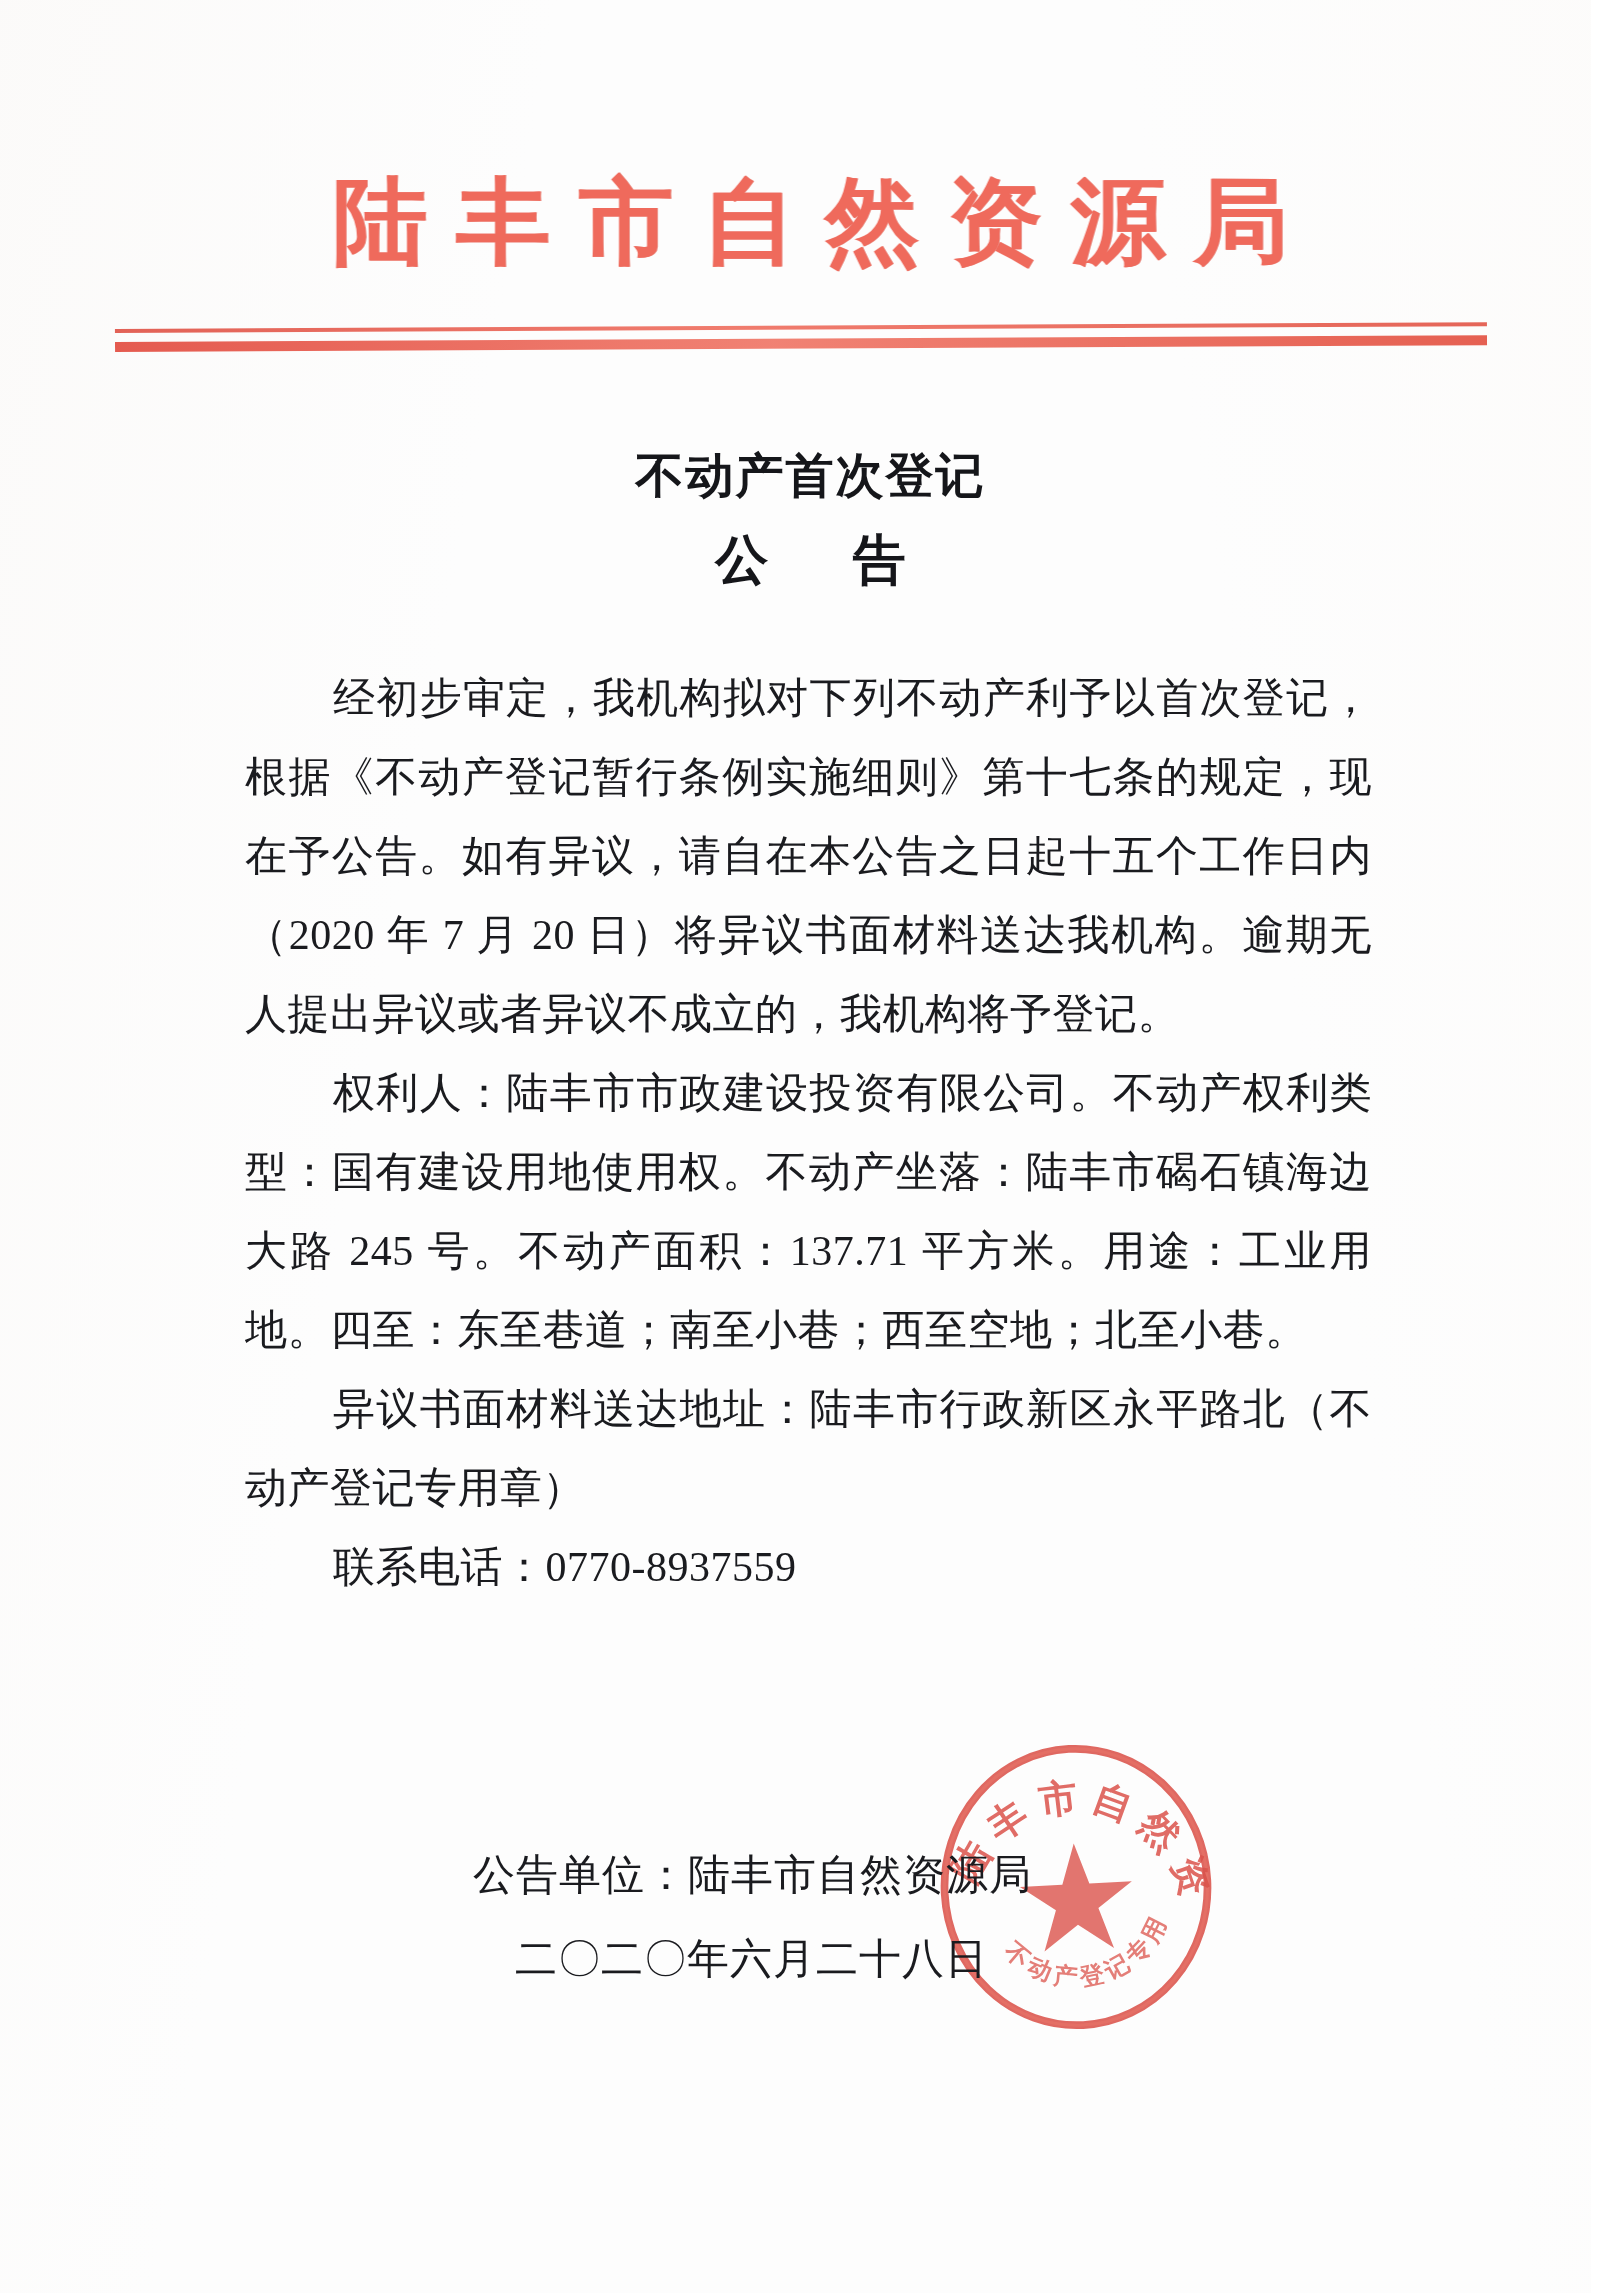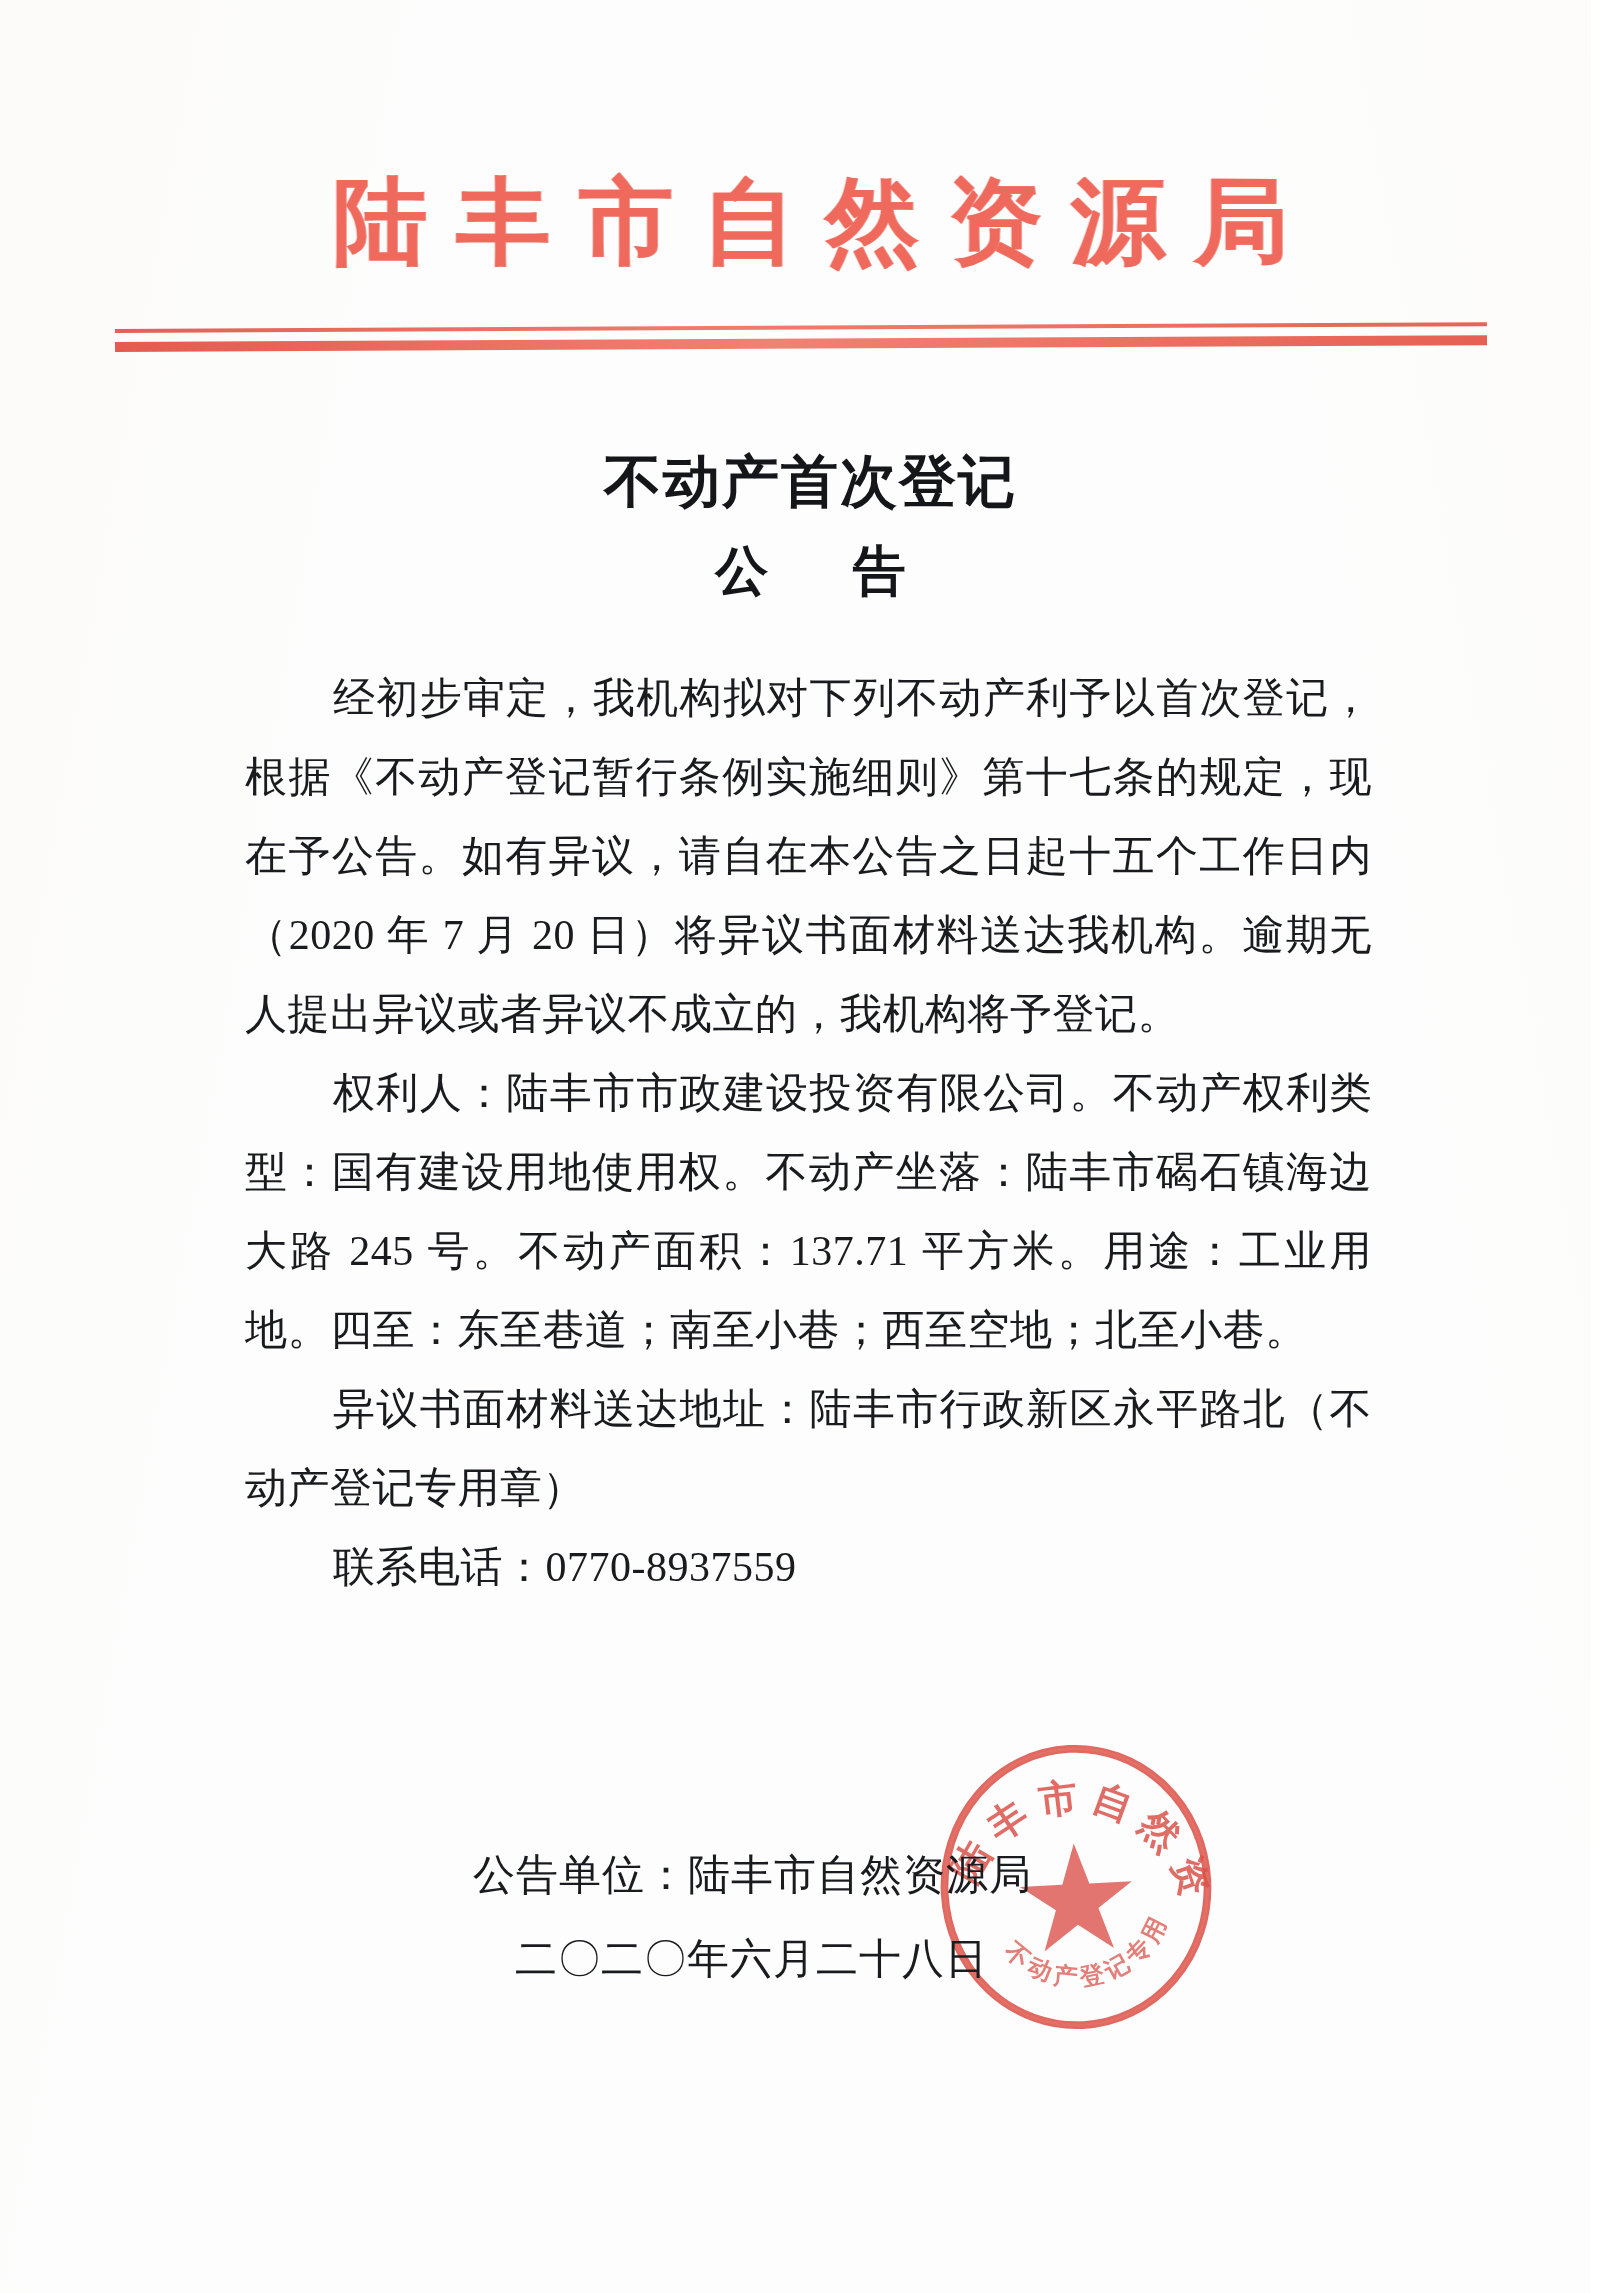--- a/index.html
+++ b/index.html
@@ -85,21 +85,21 @@
     position: absolute;
     top: 446px;
     left: 0;
     width: 1621px;
     text-align: center;
     z-index: 3;
   }
   .doc-title-main {
     font-family: "DejaVu Serif", "Liberation Serif", serif;
     font-weight: 700;
-    font-size: 57px;
+    font-size: 48px;
     line-height: 1.22;
     color: #15161a;
     letter-spacing: 2px;
   }
   .doc-title-sub {
     font-family: "DejaVu Serif", "Liberation Serif", serif;
     font-weight: 700;
     font-size: 53px;
     line-height: 1.26;
     color: #15161a;

